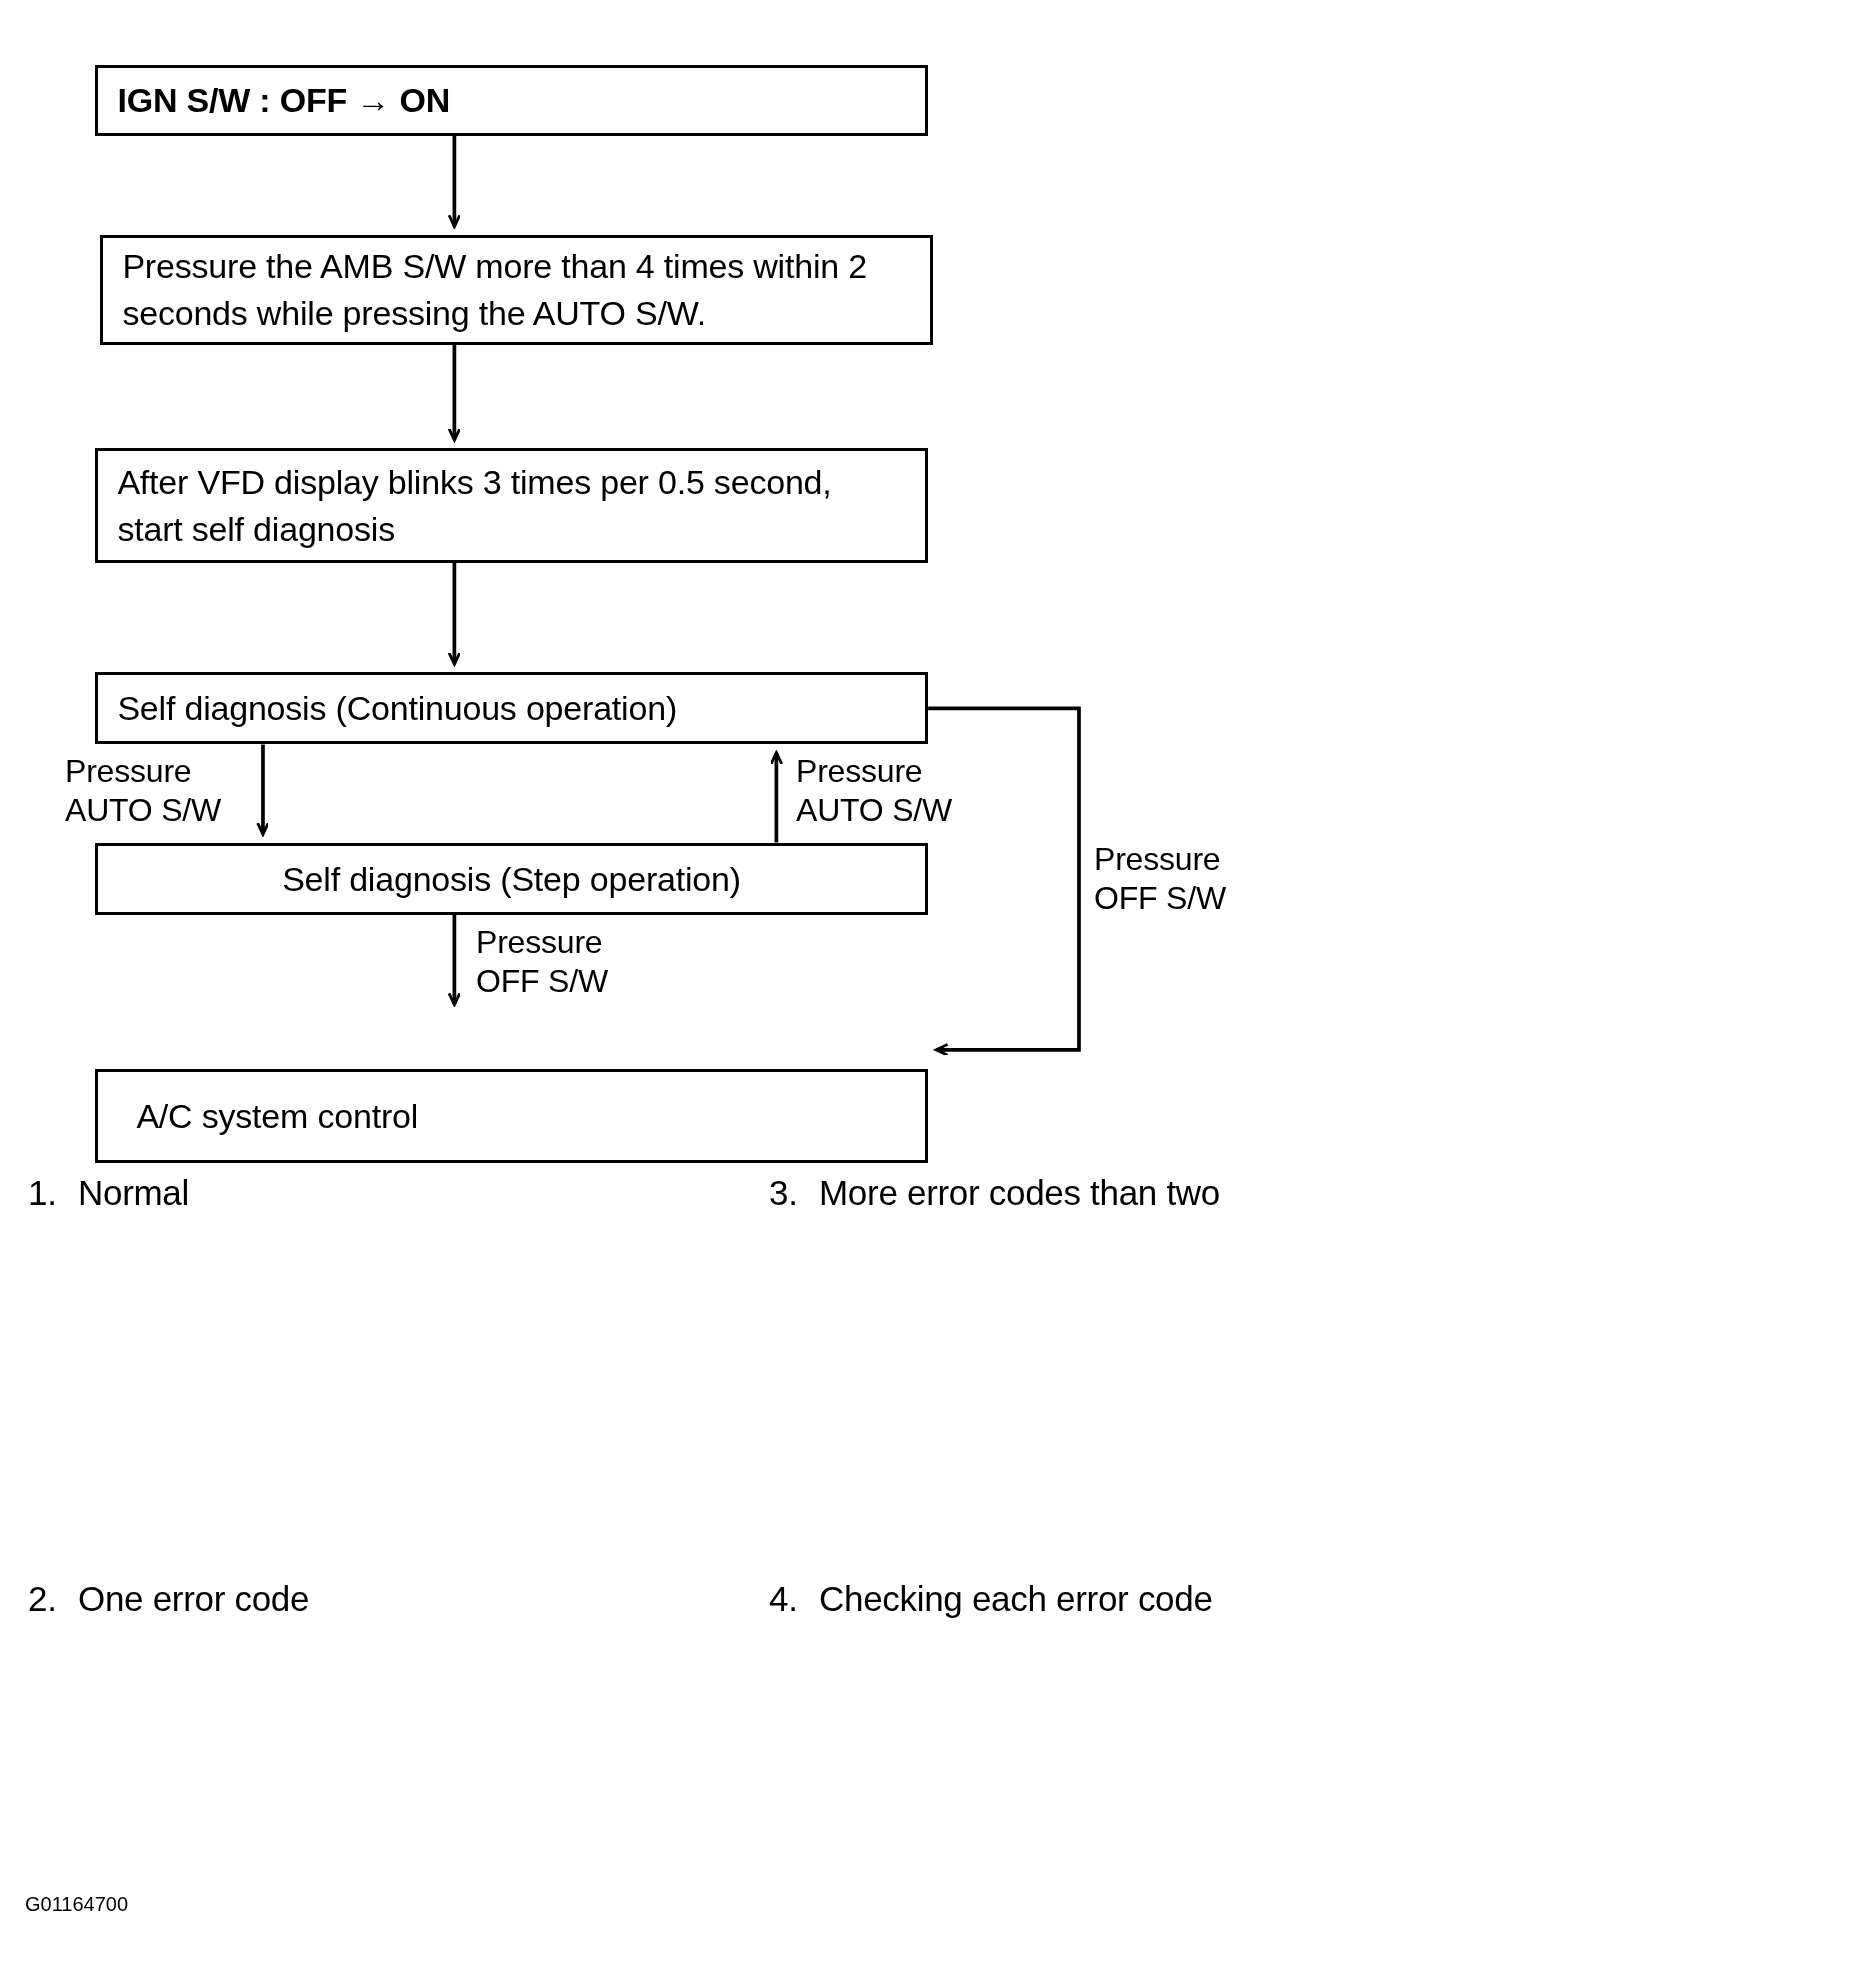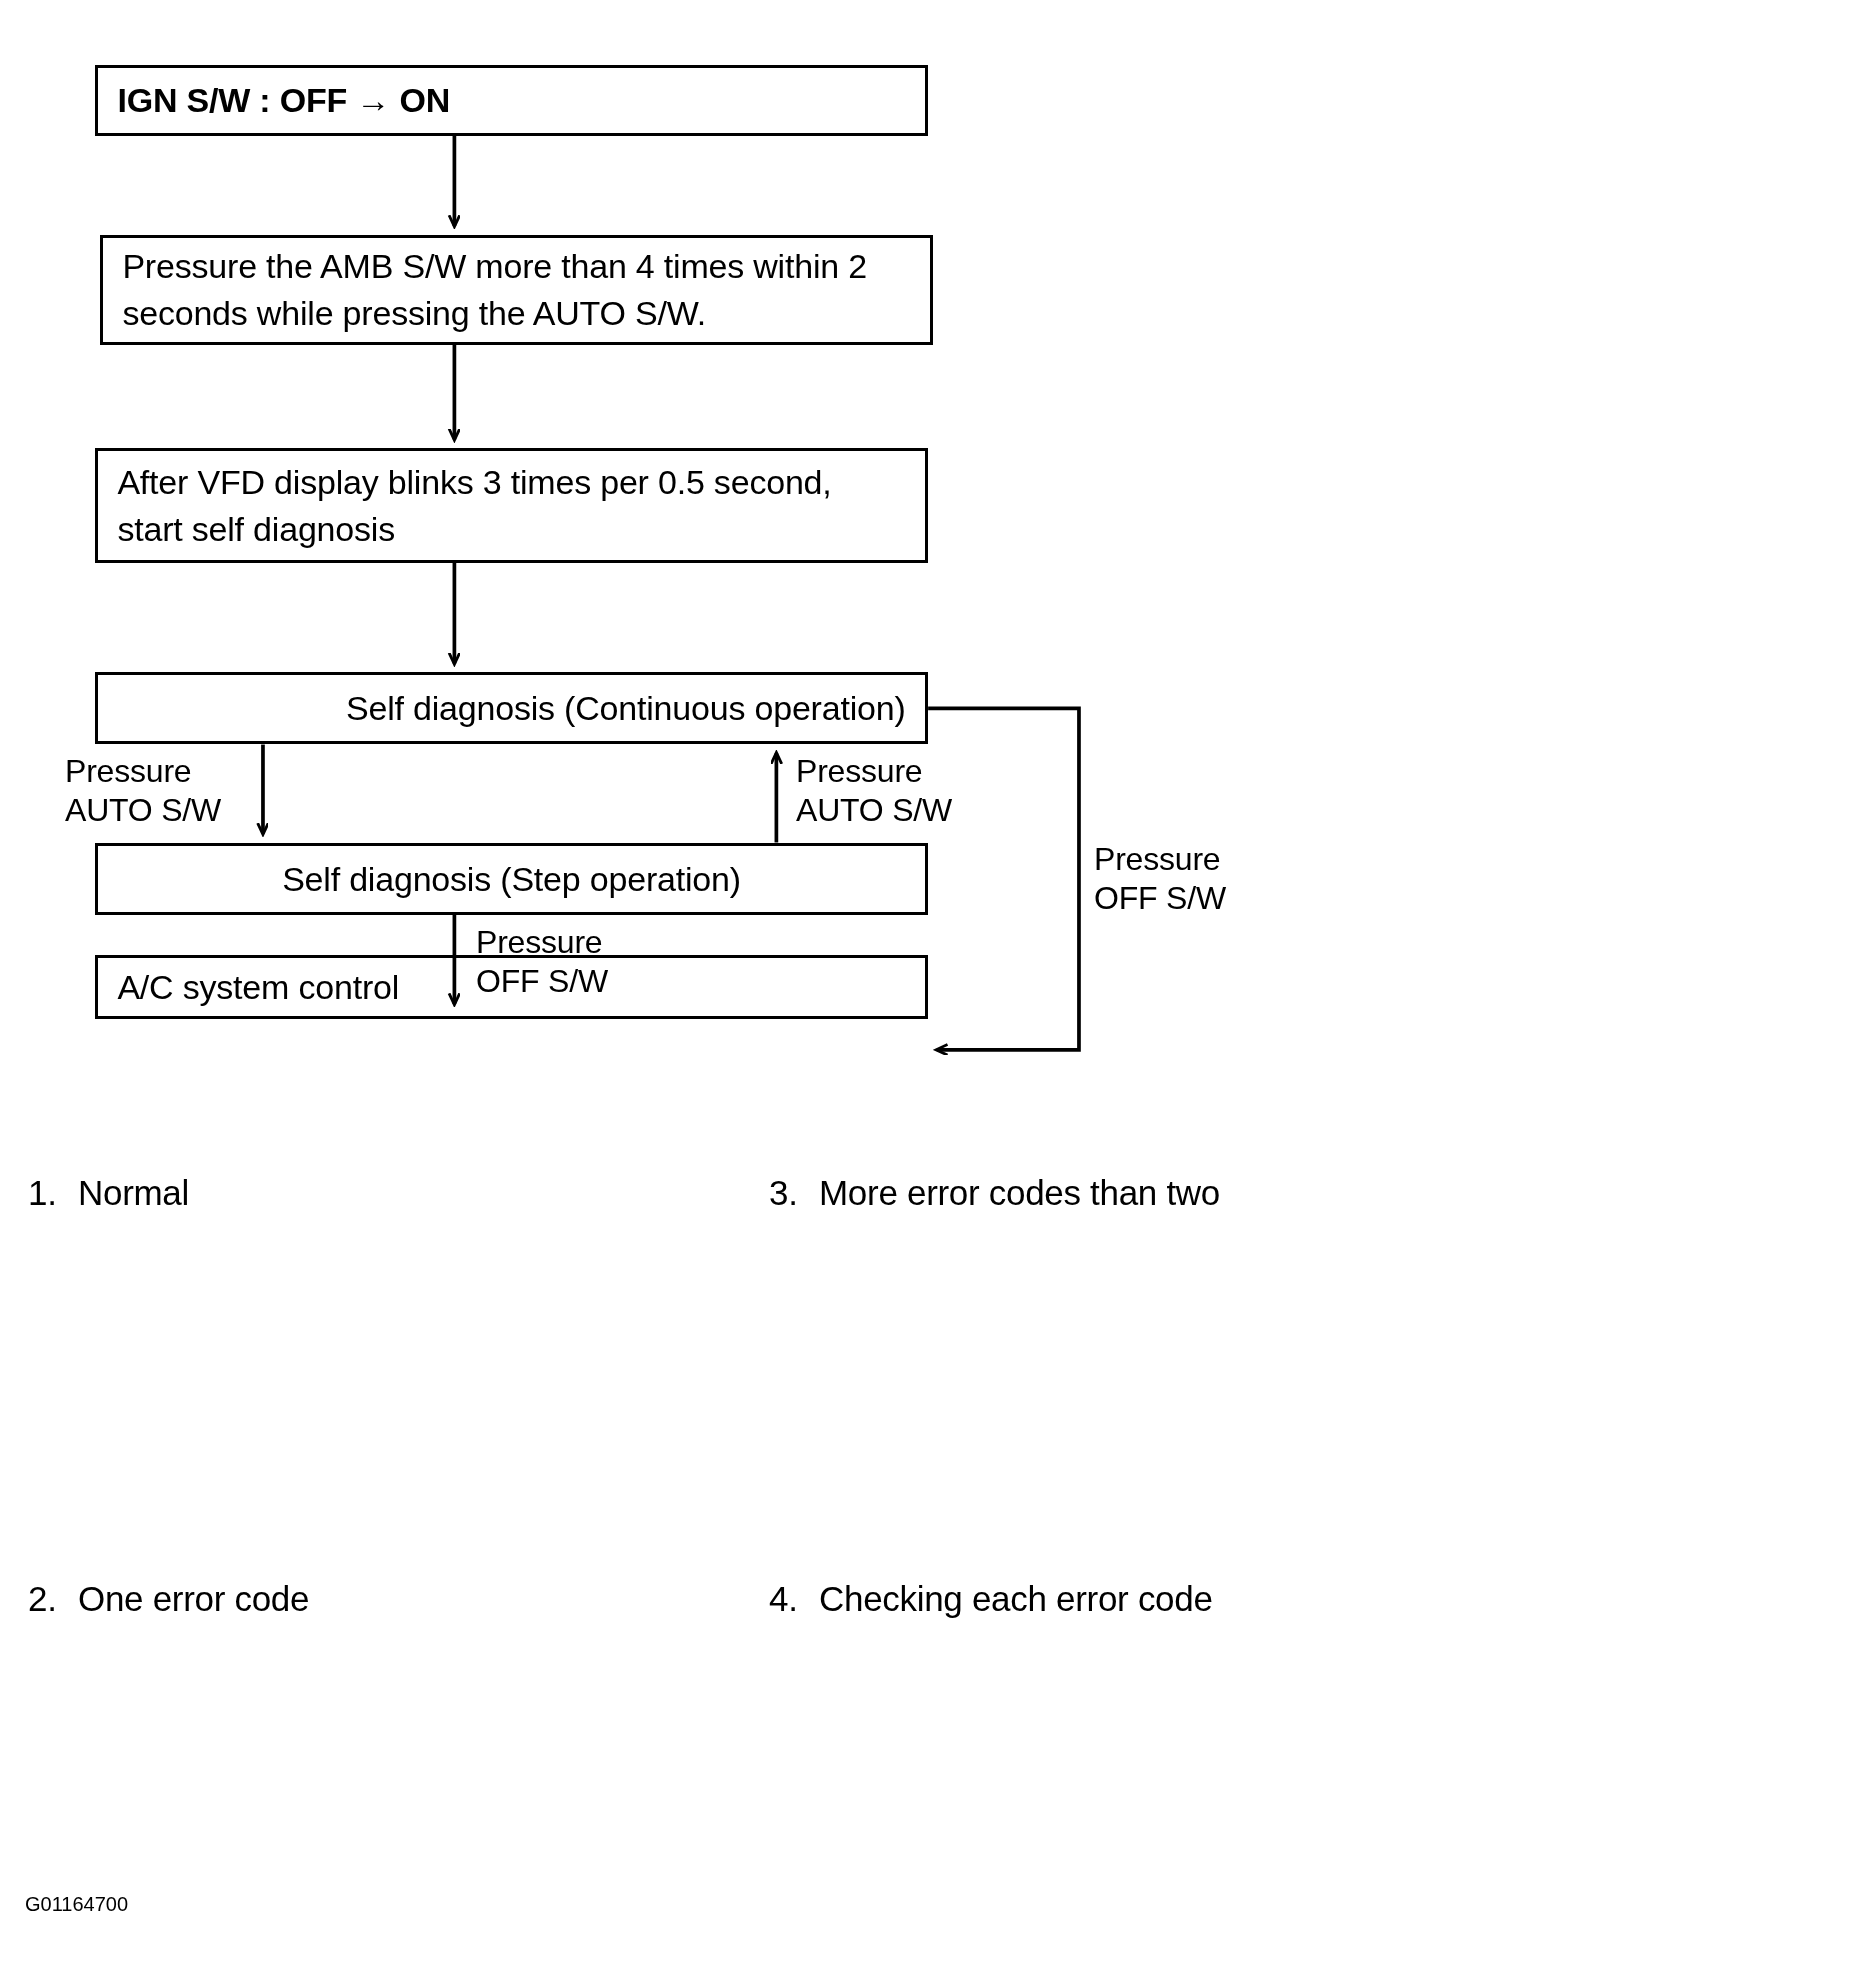--- a/index.html
+++ b/index.html
@@ -50,29 +50,29 @@
   <div class="fbox" style="left:100px;top:235px;width:833px;height:110px;">
     <div class="txt">Pressure the AMB S/W more than 4 times within 2
 seconds while pressing the AUTO S/W.</div>
   </div>
 
   <div class="fbox" style="left:95px;top:448px;width:833px;height:115px;">
     <div class="txt">After VFD display blinks 3 times per 0.5 second,
 start self diagnosis</div>
   </div>
 
-  <div class="fbox" style="left:95px;top:672px;width:833px;height:72px;justify-content:flex-end;">
+  <div class="fbox" style="left:95px;top:672px;width:833px;height:72px;">
     <div class="txt">Self diagnosis (Continuous operation)</div>
   </div>
 
   <div class="fbox" style="left:95px;top:843px;width:833px;height:72px;justify-content:center;">
     <div class="txt">Self diagnosis (Step operation)</div>
   </div>
 
-  <div class="fbox" style="left:95px;top:955px;width:833px;height:64px;">
+  <div class="fbox" style="left:95px;top:1069px;width:833px;height:94px;padding-left:19px;">
     <div class="txt">A/C system control</div>
   </div>
 
   <svg class="layer" viewBox="0 0 2123 2232">
     <defs>
       <marker id="ah" markerWidth="16" markerHeight="16" refX="12" refY="6" orient="auto" markerUnits="userSpaceOnUse">
         <path d="M0,0 L13,6 L0,12" fill="none" stroke="#000" stroke-width="3.2"></path>
       </marker>
     </defs>
     <g stroke="#000" stroke-width="4.2" fill="none">

